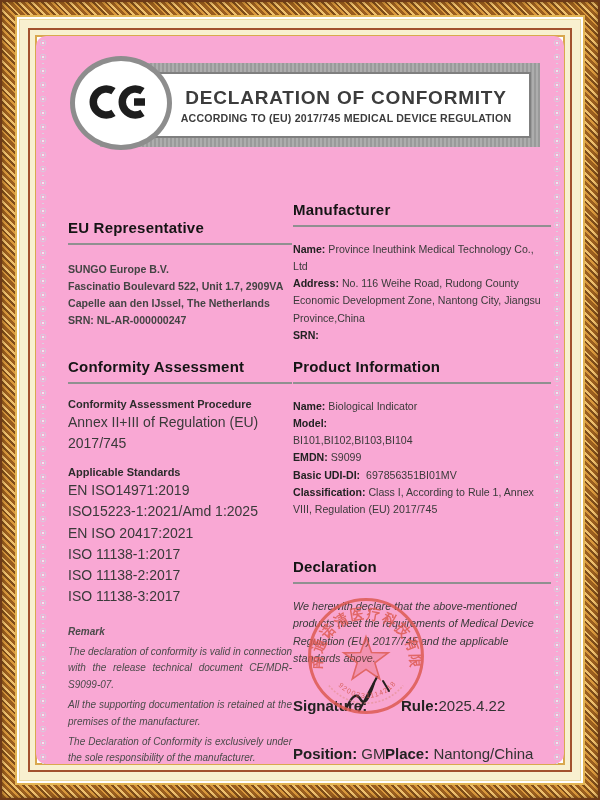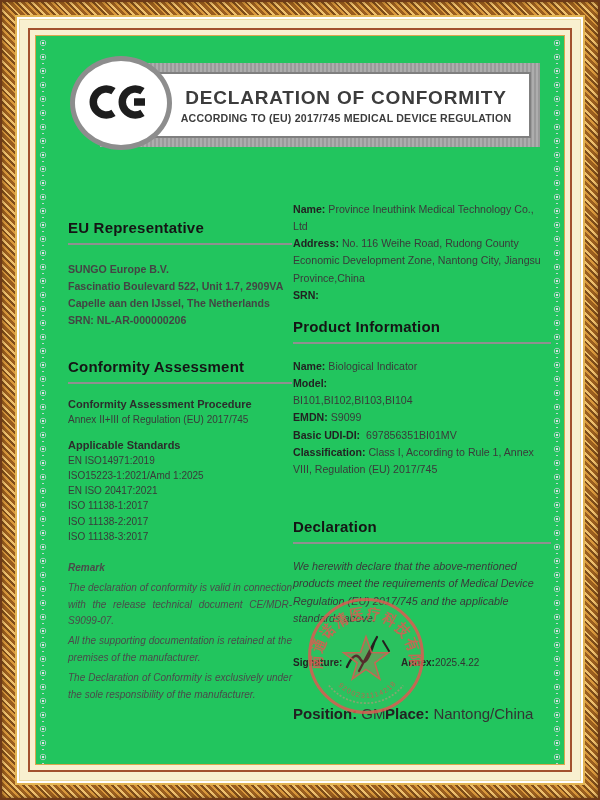--- a/index.html
+++ b/index.html
@@ -37,21 +37,21 @@
     border:2px solid #a2512f;
     background:#f8f0d0;
     padding:5px;
   }
   .frame-gold2 {
     width:100%; height:100%;
     border:2px solid #d9a84e;
     background:#fff;
   }
   
-  .page { position:absolute; inset:36px; background:#22c55e; }
+  .page { position:absolute; inset:36px; background:#f9a8d4;border-radius:10px; }
   .lace {
     position:absolute; top:0; bottom:0; width:14px; z-index:1;
     background-image:
       radial-gradient(circle 2.2px at 7px 7px, #eef0f4 60%, transparent 65%),
       radial-gradient(circle 4.6px at 7px 7px, transparent 52%, #cdd3dc 56%, transparent 78%),
       radial-gradient(circle 1.6px at 7px 14px, #d6dae2 60%, transparent 70%);
     background-size:14px 14px;
     opacity:.9;
   }
   .lace.left { left:0; } .lace.right { right:0; }
@@ -88,31 +88,31 @@
   .col-right { left:257px; top:165px; width:258px; }
   h3.section {
     font-size:15px; font-weight:bold; color:#151515;
     border-bottom:2px solid #909090;
     padding-bottom:7px; margin-bottom:14px;
     letter-spacing:.2px;
   }
   .kv p, .lines p { font-size:10.6px; color:#3a3a3a; line-height:1.62; }
   .lines.bold p { font-weight:bold; color:#444; }
   b.lb { font-weight:bold; color:#222; }
-  .std p { font-size:10px; line-height:1.52; color:#3a3a3a; }
+  .std p { font-size:14px; line-height:1.52; color:#3a3a3a; }
   .sublabel { font-size:11px; font-weight:bold; color:#2c2c2c; margin-bottom:2px; }
   .gap28 { margin-top:28px; } .gap14 { margin-top:14px; } .gap40 { margin-top:40px; }
   .gap12 { margin-top:12px; } .gap16 { margin-top:16px; }
   .remark-head { font-size:13px; font-weight:bold; color:#161616; margin-bottom:7px; }
   .remark p {
     font-style:italic; font-size:10px; color:#4a4a4a;
     line-height:1.68; text-align:justify; margin-bottom:3px;
   }
   .decl-body { font-size:10.8px; color:#3a3a3a; line-height:1.6;font-style:italic; }
-  .sig-row { position:relative; margin-top:30px; font-size:10px; color:#333; height:18px; }
+  .sig-row { position:relative; margin-top:30px; font-size:15px; color:#333; height:18px; }
   .sig-row .date-grp { position:absolute; left:108px; top:0; }
   .pos-row { position:relative; margin-top:30px; font-size:15px; color:#333; height:18px; }
   .pos-row .place-grp { position:absolute; left:92px; top:0; }
   .signature-ink { position:absolute; left:50px; top:-24px; z-index:6; }
   
   .stamp { position:absolute; left:270px; top:560px; width:120px; height:120px; z-index:5; opacity:.85; }
 </style>
 </head>
 <body>
 
@@ -146,21 +146,21 @@
     </svg>
   </div>
 
   <div class="col col-left">
     <section>
       <h3 class="section">EU Representative</h3>
       <div class="lines bold gap16">
         <p>SUNGO Europe B.V.</p>
         <p>Fascinatio Boulevard 522, Unit 1.7, 2909VA</p>
         <p>Capelle aan den IJssel, The Netherlands</p>
-        <p>SRN: NL-AR-000000206</p>
+        <p>SRN: NL-AR-000000247</p>
       </div>
     </section>
 
     <section class="gap28">
       <h3 class="section">Conformity Assessment</h3>
       <div class="gap14">
         <p class="sublabel">Conformity Assessment Procedure</p>
         <div class="std">
             <p>Annex II+III of Regulation (EU) 2017/745</p>
           </div>
@@ -181,20 +181,21 @@
     <section class="gap16 remark">
       <p class="remark-head">Remark</p>
       <p>The declaration of conformity is valid in connection with the release technical document CE/MDR-S9099-07.</p>
       <p>All the supporting documentation is retained at the premises of the manufacturer.</p>
       <p>The Declaration of Conformity is exclusively under the sole responsibility of the manufacturer.</p>
     </section>
   </div>
 
   <div class="col col-right">
     <section>
+      <h3 class="section">Manufacturer</h3>
       <div class="kv">
         <p><b class="lb">Name:</b> <span>Province Ineuthink Medical Technology Co., Ltd</span></p>
         <p><b class="lb">Address:</b> <span>No. 116 Weihe Road, Rudong County Economic Development Zone, Nantong City, Jiangsu Province,China</span></p>
         <p><b class="lb">SRN:</b> <span></span></p>
       </div>
     </section>
 
     <section class="gap14">
       <h3 class="section">Product Information</h3>
       <div class="kv">
@@ -213,21 +214,21 @@
 
       <div class="sig-row">
         <b class="lb">Signature:</b>
         <span class="signature-ink">
           <svg width="66" height="46" viewBox="0 0 66 46">
             <path d="M4,34 Q12,16 18,27 Q23,35 31,10" fill="none" stroke="#1c1c1c" stroke-width="2.4" stroke-linecap="round"></path>
             <path d="M34,4 L16,38" fill="none" stroke="#1c1c1c" stroke-width="2.2" stroke-linecap="round"></path>
             <path d="M40,8 L46,18" fill="none" stroke="#1c1c1c" stroke-width="2" stroke-linecap="round"></path>
           </svg>
         </span>
-        <span class="date-grp"><b class="lb">Annex:</b><span>2025.4.22</span></span>
+        <span class="date-grp"><b class="lb">Rule:</b><span>2025.4.22</span></span>
       </div>
 
       <div class="pos-row">
         <b class="lb">Position:</b> <span>GM</span>
         <span class="place-grp"><b class="lb">Place:</b> <span>Nantong/China</span></span>
       </div>
     </section>
   </div>
 
   <div class="stamp">

